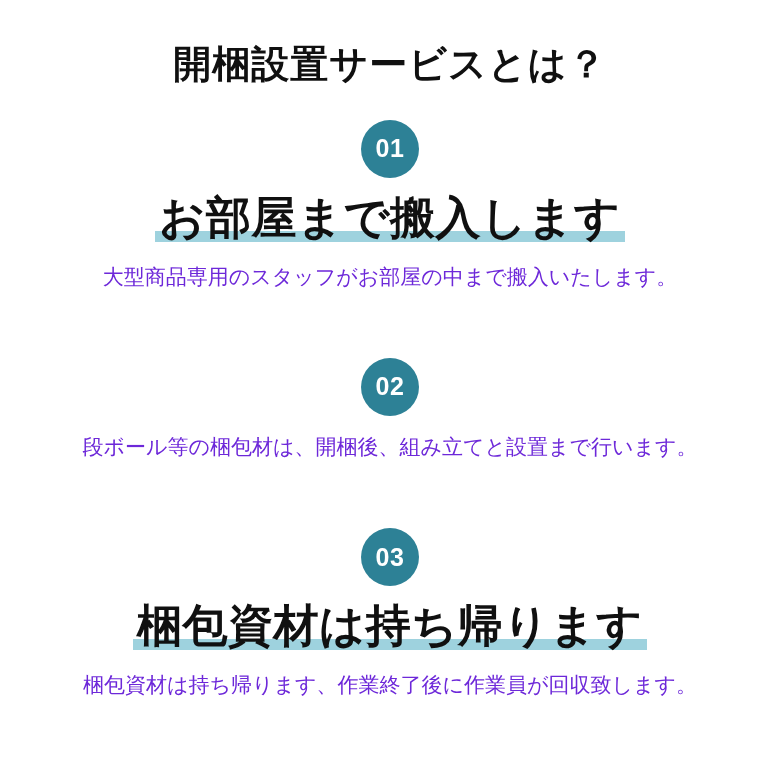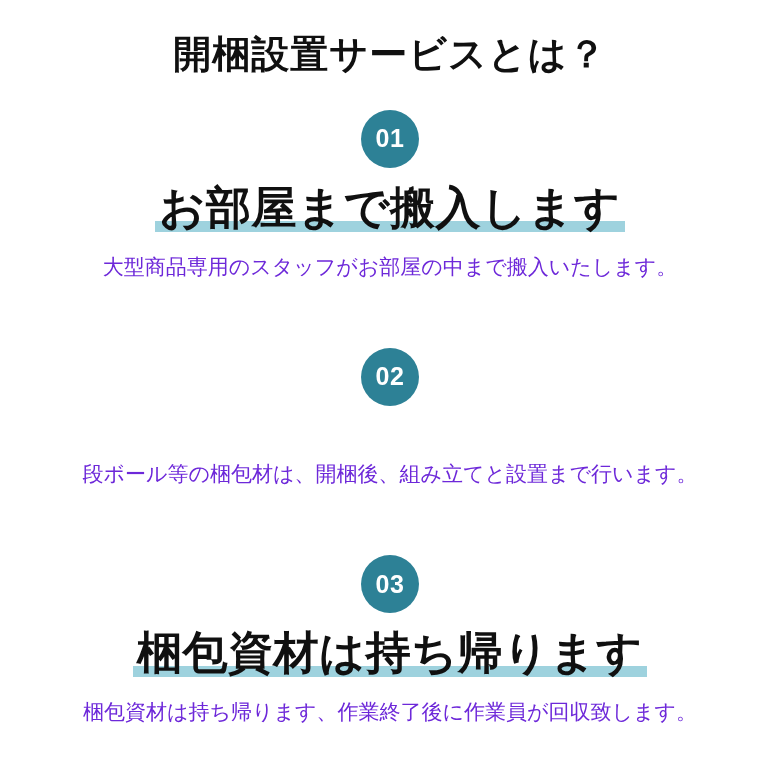--- a/index.html
+++ b/index.html
@@ -14,39 +14,39 @@
     color: #1a1a1a;
     overflow: hidden;
   }
   .page {
     width: 780px;
     height: 780px;
     box-sizing: border-box;
     display: flex;
     flex-direction: column;
     align-items: center;
-    padding-top: 34px;
+    padding-top: 44px;
   }
   .page-title {
     font-size: 38px;
     font-weight: bold;
     letter-spacing: 1px;
     color: #101010;
     text-align: center;
     line-height: 1.1;
     margin: 0 0 6px 0;
   }
   .step {
     width: 100%;
     display: flex;
     flex-direction: column;
     align-items: center;
   }
   .step-1 { margin-top: 28px; }
-  .step-2 { margin-top: 46px; gap: 37px; }
+  .step-2 { margin-top: 46px; }
   .step-3 { margin-top: 46px; align-items: center; }
 
   .badge {
     width: 58px;
     height: 58px;
     border-radius: 50%;
     background: #2d8196;
     color: #ffffff;
     display: flex;
     align-items: center;

